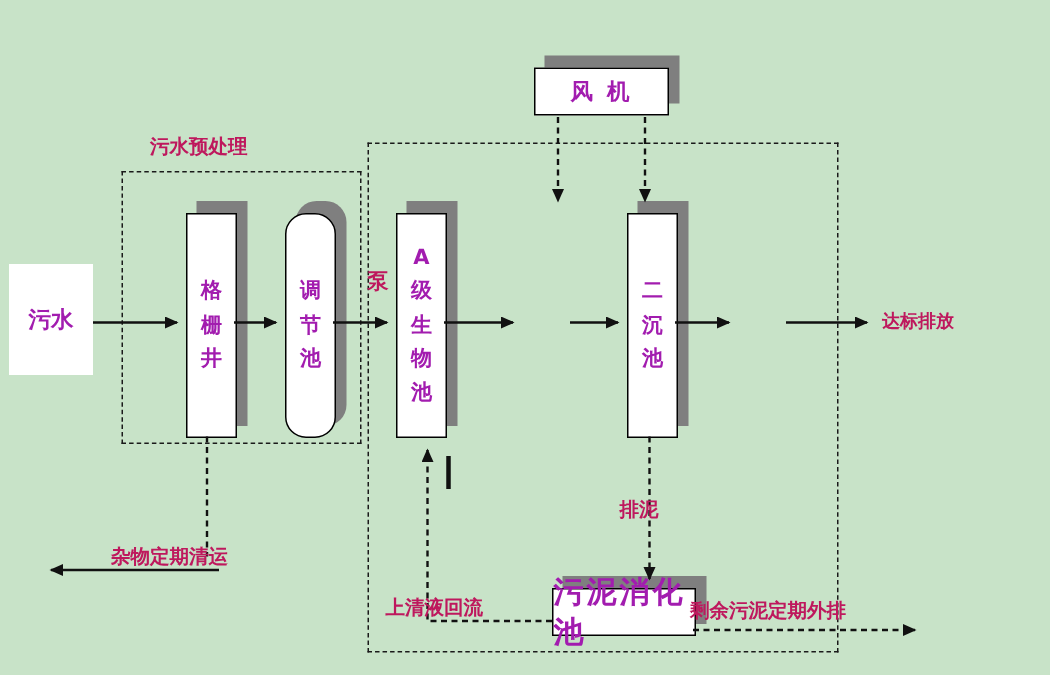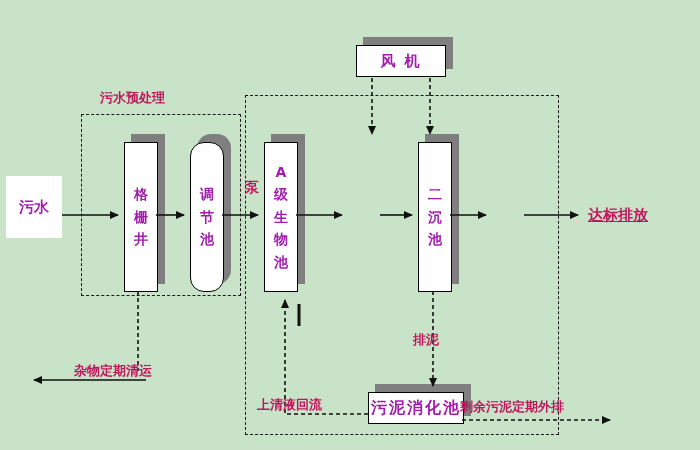--- a/index.html
+++ b/index.html
@@ -15,40 +15,40 @@
     position:absolute;background:#ffffff;border:1px solid #000;z-index:2;
     display:flex;align-items:center;justify-content:center;
     color:#a21caf;font-weight:600;
   }
   .shadowed{box-shadow:7px -8px 0 #7f7f7f;}
   .tank{width:32px;height:148px;top:142px;font-size:14px;}
   .tank .vtxt{
     display:inline-block;width:16px;word-break:break-all;line-height:1.6;
     text-align:center;
   }
-  .hbox{font-size:16px;letter-spacing:2px;}
+  .hbox{font-size:20px;letter-spacing:2px;}
   .plainlabel{
     position:absolute;color:#be185d;font-size:13px;font-weight:600;z-index:6;
     white-space:nowrap;
   }
   .noborder{border:none;}
   #arrow-layer{
     position:absolute;left:0;top:0;width:700px;height:450px;z-index:5;
     pointer-events:none;
   }
 </style>
 </head>
 <body>
 
 <div id="canvas">
 
   <div class="dashed-region" style="left:81px;top:114px;width:158px;height:180px;"></div>
   <div class="dashed-region" style="left:245px;top:95px;width:312px;height:338px;"></div>
 
-  <div class="box noborder" style="left:6px;top:176px;width:56px;height:62px;font-size:15px;">
+  <div class="box noborder" style="left:6px;top:176px;width:56px;height:74px;font-size:15px;">
     <span>污水</span>
   </div>
 
   <div class="box shadowed hbox" style="left:356px;top:45px;width:88px;height:30px;font-size:15px;">
     <span>风 机</span>
   </div>
 
   <div class="box shadowed tank" style="left:124px;">
     <span class="vtxt">格栅井</span>
   </div>
@@ -61,21 +61,21 @@
   <div class="box shadowed tank" style="left:418px;">
     <span class="vtxt">二沉池</span>
   </div>
 
   <div class="box shadowed hbox" style="left:368px;top:392px;width:94px;height:30px;">
     <span>污泥消化池</span>
   </div>
 
   <div class="plainlabel" style="left:100px;top:89px;">污水预处理</div>
   <div class="plainlabel" style="left:245px;top:179px;font-size:14px;">泵</div>
-  <div class="plainlabel" style="left:588px;top:206px;font-size:15px;text-decoration:underline;">达标排放</div>
+  <div class="plainlabel" style="left:588px;top:206px;font-size:12px;">达标排放</div>
   <div class="plainlabel" style="left:413px;top:331px;">排泥</div>
   <div class="plainlabel" style="left:257px;top:396px;">上清液回流</div>
   <div class="plainlabel" style="left:460px;top:398px;">剩余污泥定期外排</div>
   <div class="plainlabel" style="left:34px;top:362px;margin-left:40px;">杂物定期清运</div>
 
   <svg id="arrow-layer" viewBox="0 0 700 450">
     <defs>
       <marker id="ah" markerUnits="userSpaceOnUse" markerWidth="10" markerHeight="9" refX="8" refY="4" orient="auto">
         <path d="M0,0 L9,4 L0,8 Z" fill="#111"></path>
       </marker>

